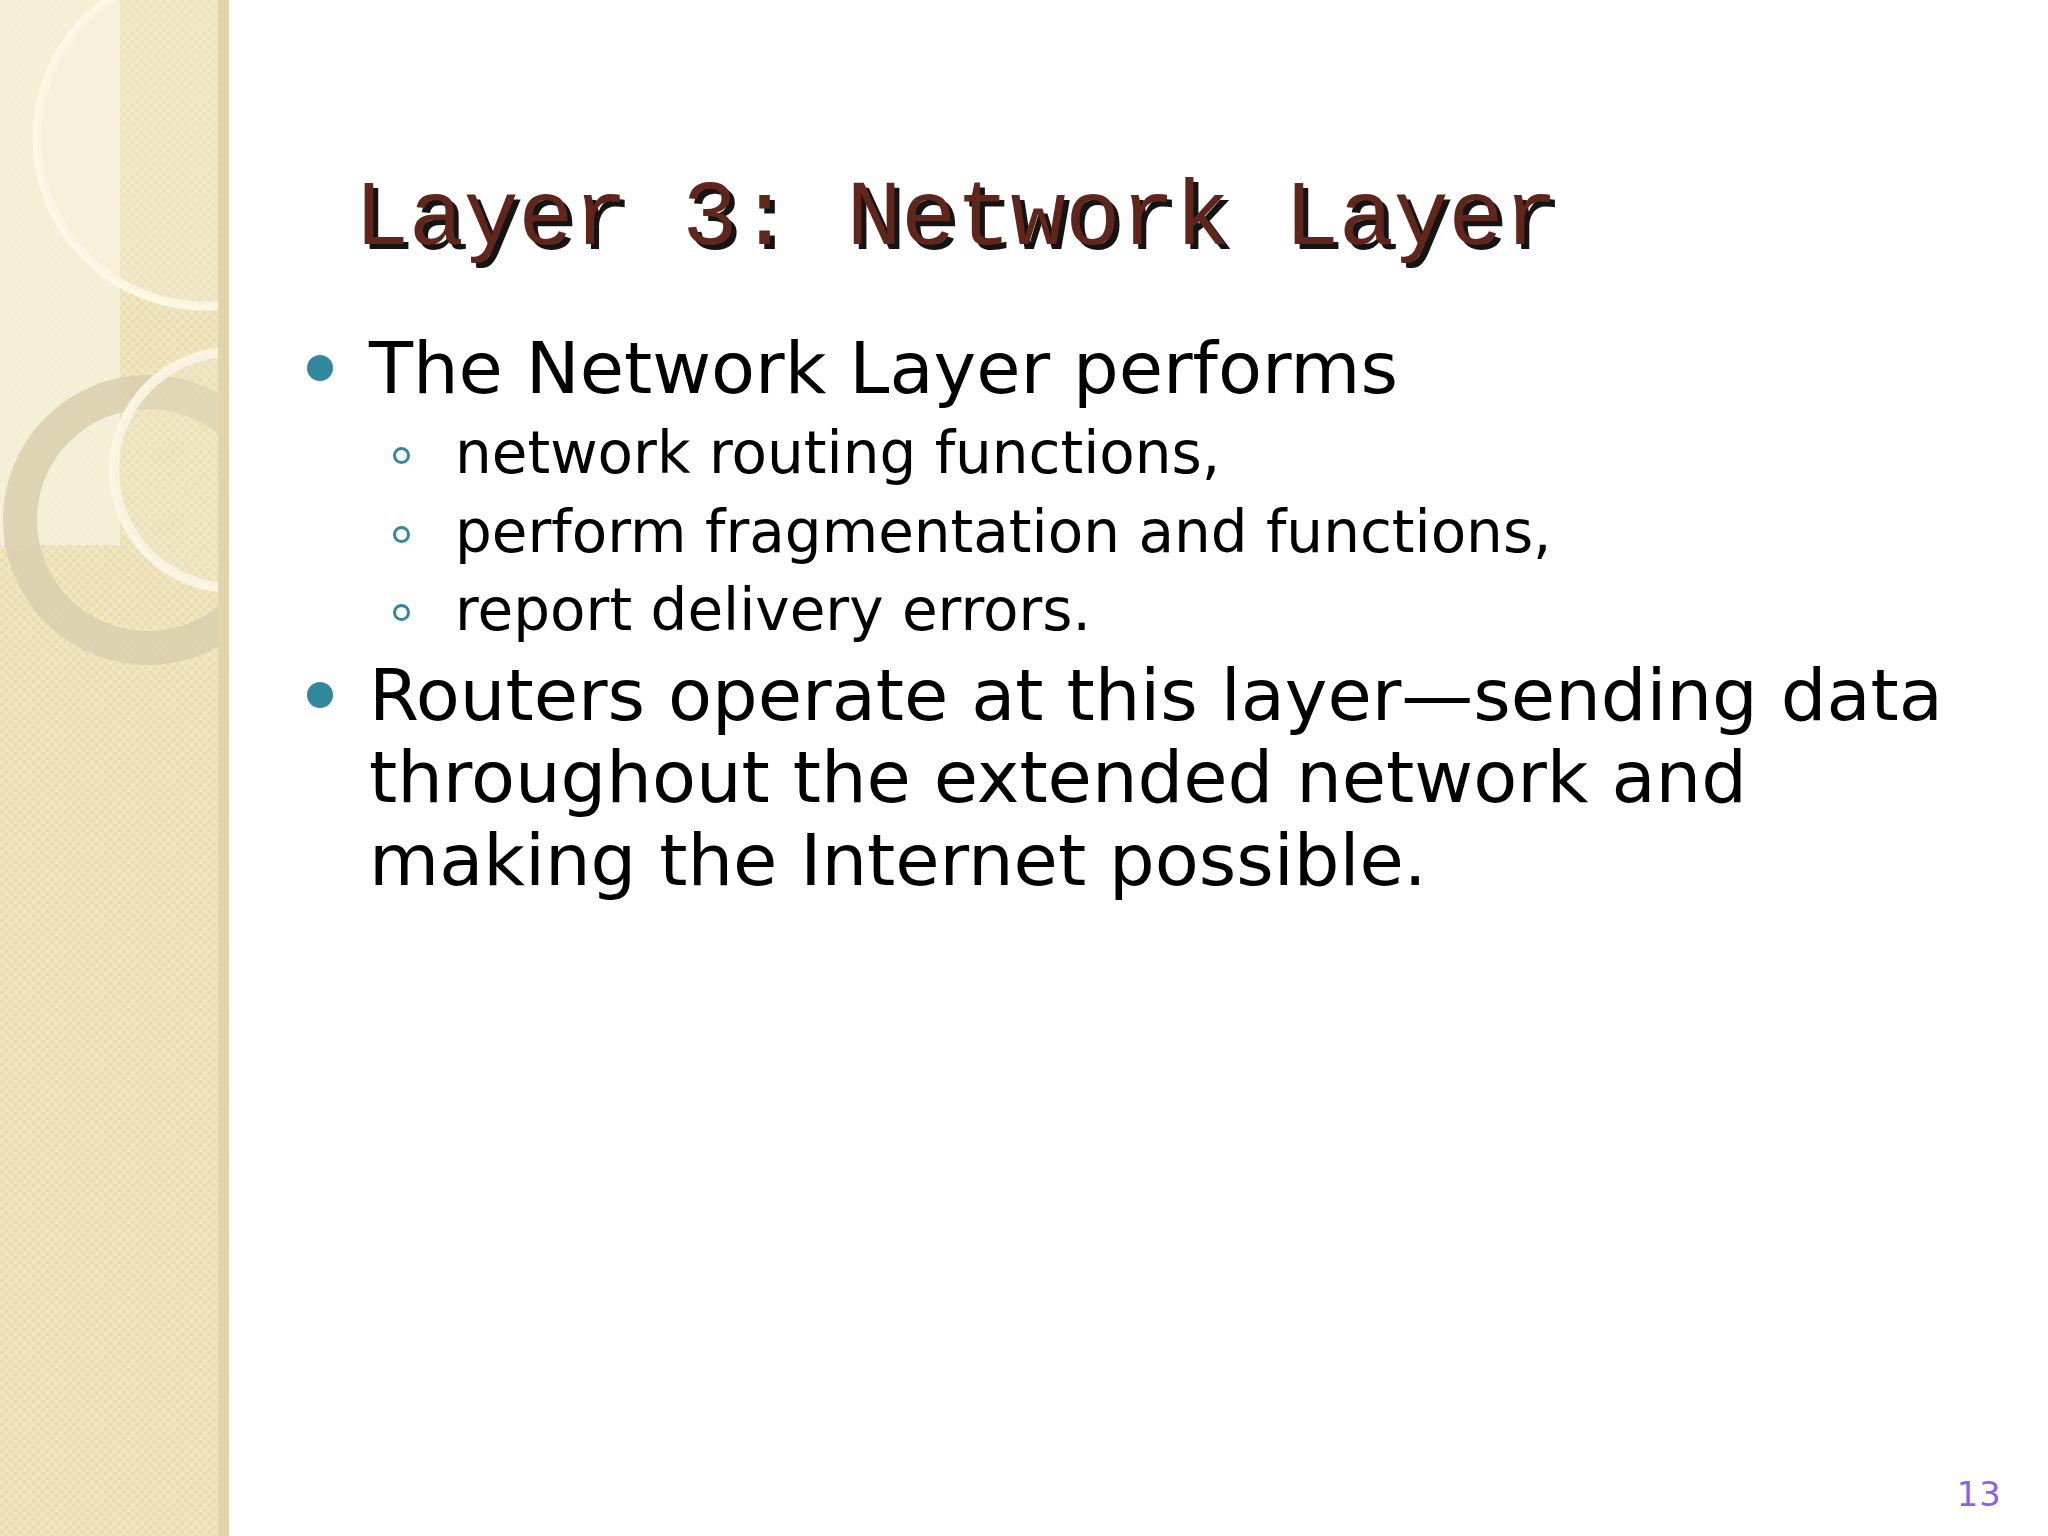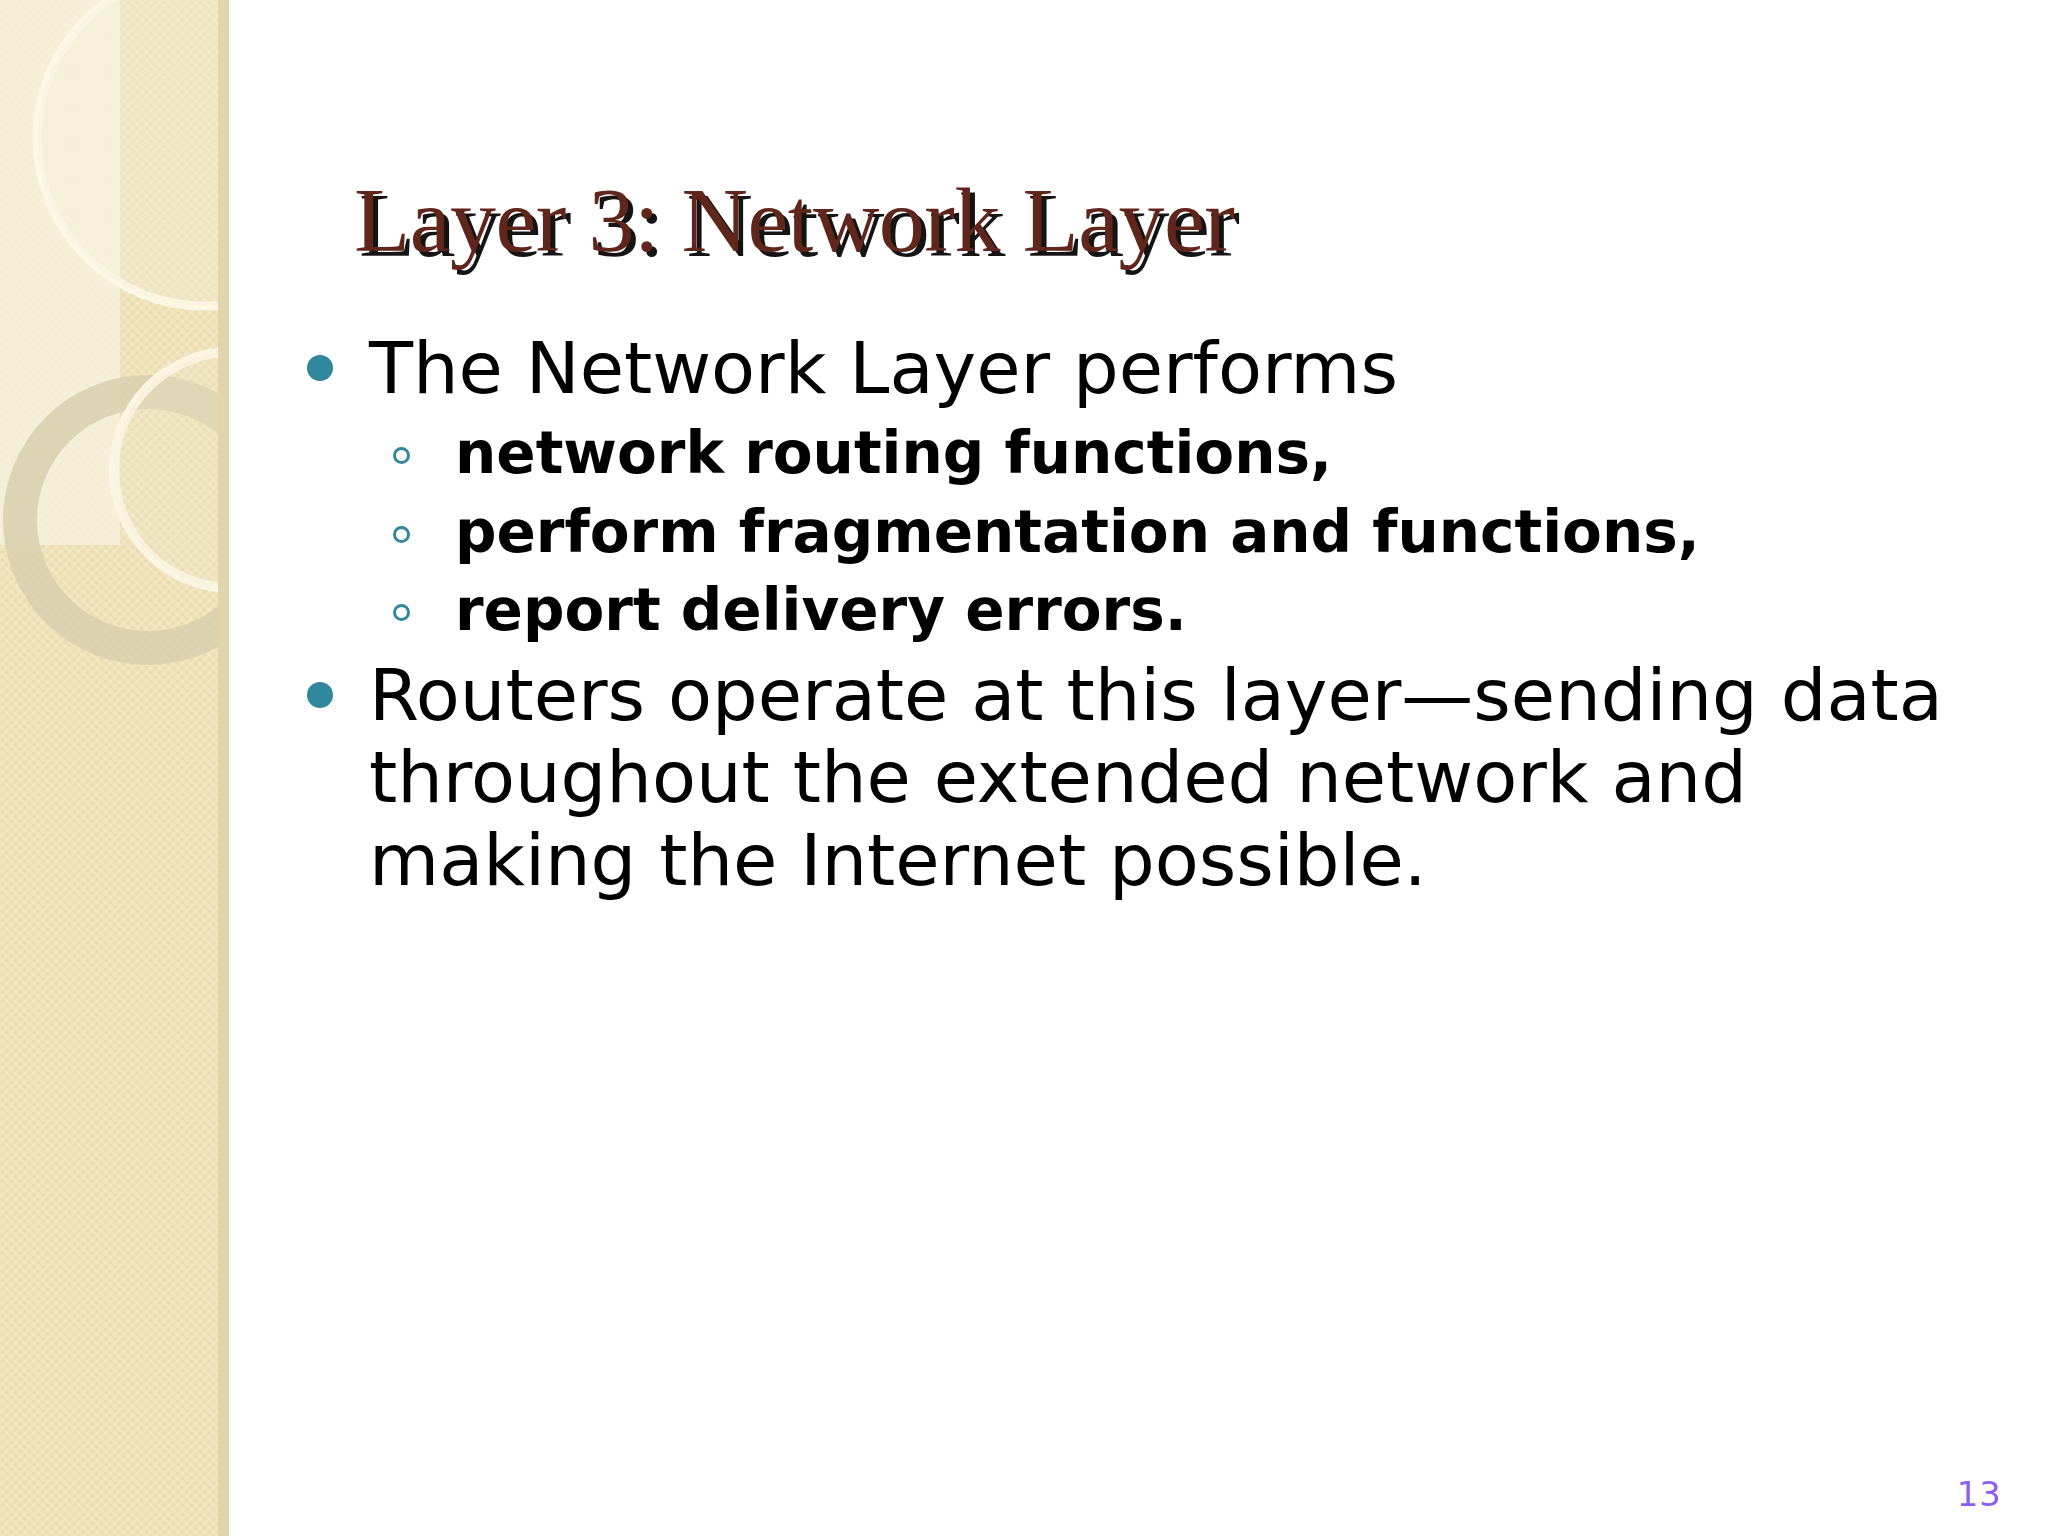--- a/index.html
+++ b/index.html
@@ -47,21 +47,21 @@
     top: 0;
     width: 1819px;
     height: 1536px;
   }
 
   .slide-title {
     position: absolute;
     left: 125px;
     top: 112px;
     width: 1600px;
-    font-family: Liberation Serif, serif;
+    font-family: Liberation Mono, monospace;
     font-size: 92px;
     font-weight: 400;
     line-height: 1.0;
     letter-spacing: -0.5px;
     color: #60261c;
     text-shadow: 5px 5px 0 rgba(0,0,0,0.92);
     white-space: nowrap;
   }
 
   .body-list {
@@ -100,21 +100,20 @@
   }
 
   .lvl2 {
     position: relative;
     padding-left: 86px;
     margin: 0 0 10px 0;
     font-family: "DejaVu Sans", sans-serif;
     font-size: 58px;
     line-height: 1.18;
     color: #000000;
-    font-weight: bold;
   }
   .lvl2 > .bullet-ring {
     position: absolute;
     left: 24px;
     top: 28px;
     width: 17px;
     height: 17px;
     border-radius: 50%;
     border: 3px solid #31879c;
     box-sizing: border-box;

